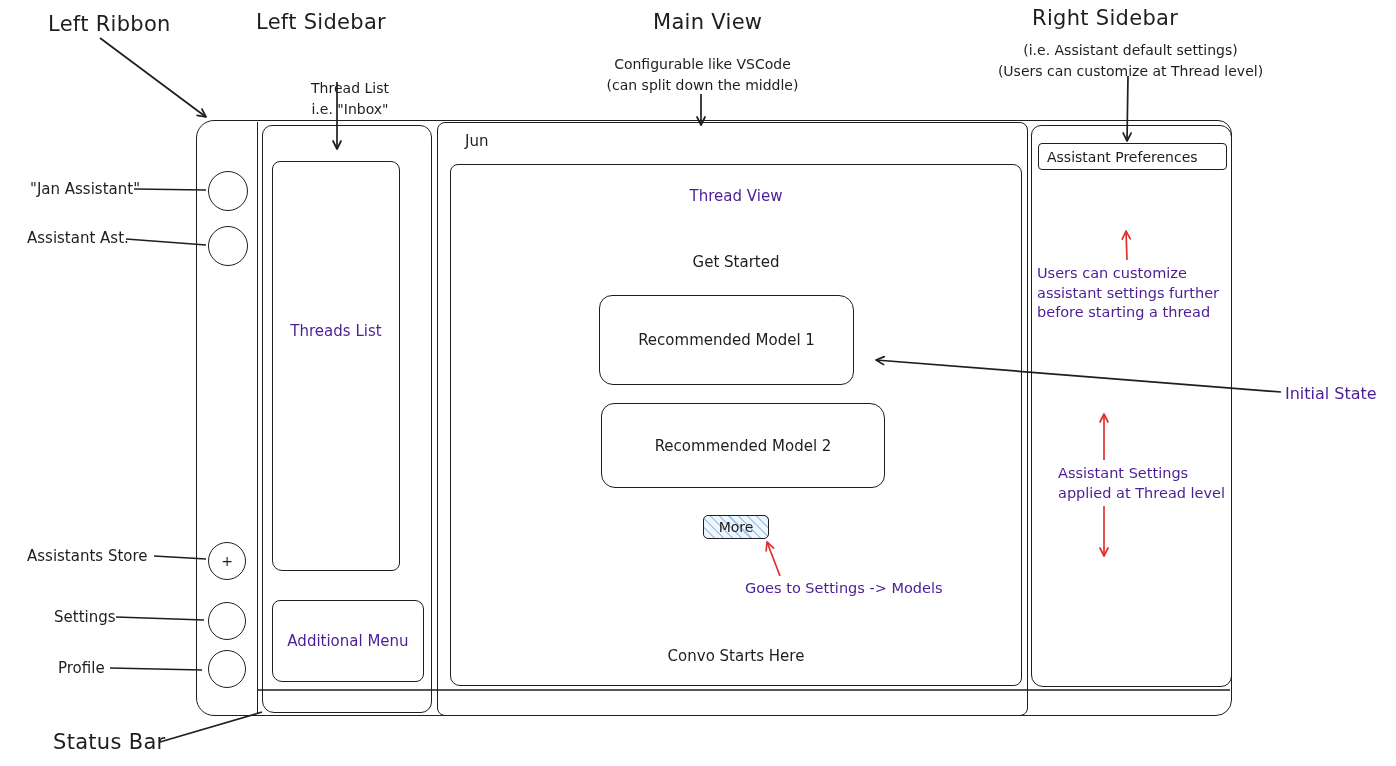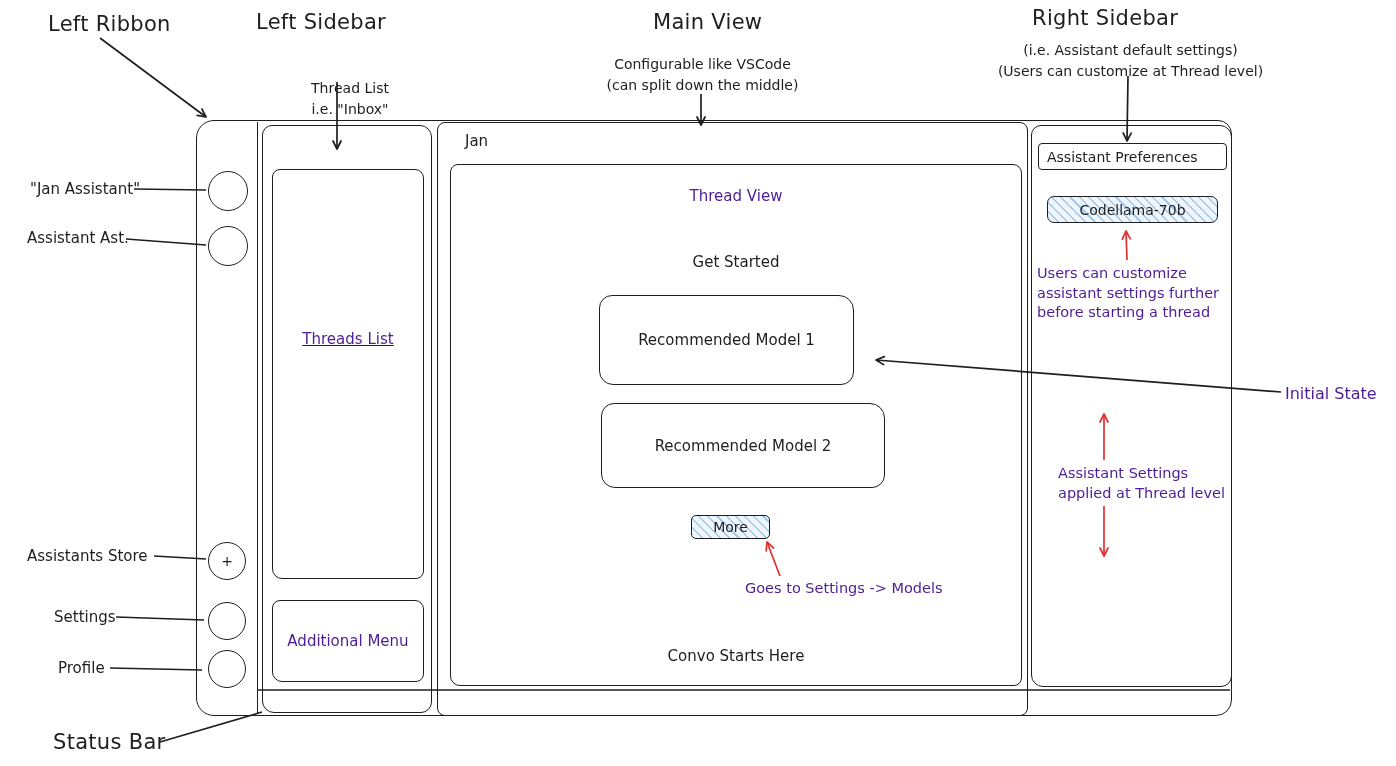--- a/index.html
+++ b/index.html
@@ -61,54 +61,51 @@
 
   <div class="abs sketch circle" style="left:208px;top:171px;width:40px;height:40px;"></div>
   <div class="abs sketch circle" style="left:208px;top:226px;width:40px;height:40px;"></div>
   <div class="abs sketch circle" style="left:208px;top:542px;width:38px;height:38px;font-size:14px;">
     <span>+</span>
   </div>
   <div class="abs sketch circle" style="left:208px;top:602px;width:38px;height:38px;"></div>
   <div class="abs sketch circle" style="left:208px;top:650px;width:38px;height:38px;"></div>
 
   <div class="abs sketch panel" style="left:262px;top:125px;width:170px;height:588px;"></div>
-  <div class="abs sketch innerbox" style="left:272px;top:169px;width:152px;height:410px;text-decoration:underline;">
+  <div class="abs sketch innerbox" style="left:272px;top:161px;width:128px;height:410px;">
     <div class="ctr red lbl" style="margin-top:160px;">Threads List</div>
   </div>
   <div class="abs sketch innerbox" style="left:272px;top:600px;width:152px;height:82px;display:flex;align-items:center;justify-content:center;">
     <div class="red lbl">Additional Menu</div>
   </div>
 
   <div class="abs sketch" style="left:437px;top:122px;width:591px;height:594px;border-radius:8px;"></div>
-  <div class="abs lbl" style="left:465px;top:132px;">Jan</div>
+  <div class="abs lbl" style="left:465px;top:132px;">Jun</div>
 
   <div class="abs sketch innerbox" style="left:450px;top:164px;width:572px;height:522px;">
     <div class="abs ctr red lbl" style="top:22px;">Thread View</div>
     <div class="abs ctr lbl" style="top:88px;">Get Started</div>
 
     <div class="abs sketch card" style="left:148px;top:130px;width:255px;height:90px;">
       <span>Recommended Model 1</span>
     </div>
     <div class="abs sketch card" style="left:150px;top:238px;width:284px;height:85px;">
       <span>Recommended Model 2</span>
     </div>
 
-    <div class="abs sketch hatch" style="left:240px;top:350px;width:79px;height:24px;border-radius:5px;font-size:14px;">
+    <div class="abs sketch hatch" style="left:252px;top:350px;width:66px;height:24px;border-radius:5px;font-size:14px;">
       <span>More</span>
     </div>
 
     <div class="abs ctr lbl" style="top:482px;">Convo Starts Here</div>
   </div>
 
   <div class="abs sketch panel" style="left:1031px;top:125px;width:201px;height:562px;"></div>
   <div class="abs sketch" style="left:1038px;top:143px;width:189px;height:27px;border-radius:4px;display:flex;align-items:center;padding-left:8px;box-sizing:border-box;font-size:14px;">
     <span>Assistant Preferences</span>
-  </div>
-  <div class="abs sketch hatch" style="left:1047px;top:196px;width:171px;height:27px;border-radius:7px;font-size:14px;">
-    <span>Codellama-70b</span>
   </div>
 
   <div class="abs" style="left:258px;top:690px;width:972px;height:24px;"></div>
 
   <div class="abs red pre" style="left:1037px;top:264px;font-size:14.5px;line-height:1.35;">Users can customize
 assistant settings further
 before starting a thread</div>
   <div class="abs red pre" style="left:1058px;top:464px;font-size:14.5px;line-height:1.35;">Assistant Settings
 applied at Thread level</div>
   <div class="abs red" style="left:745px;top:580px;font-size:14.5px;">Goes to Settings -&gt; Models</div>

